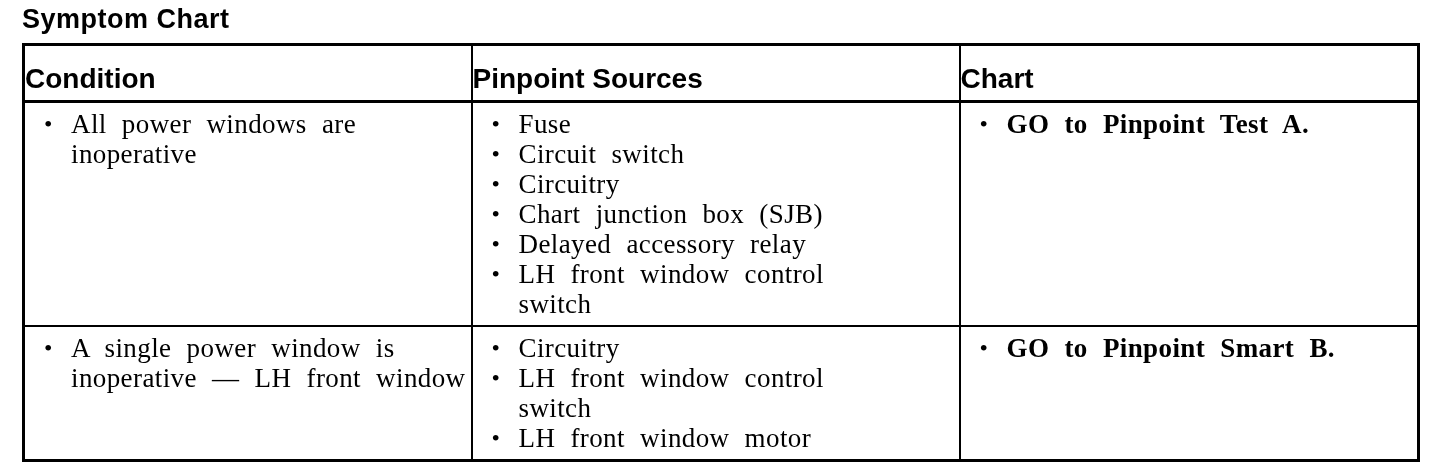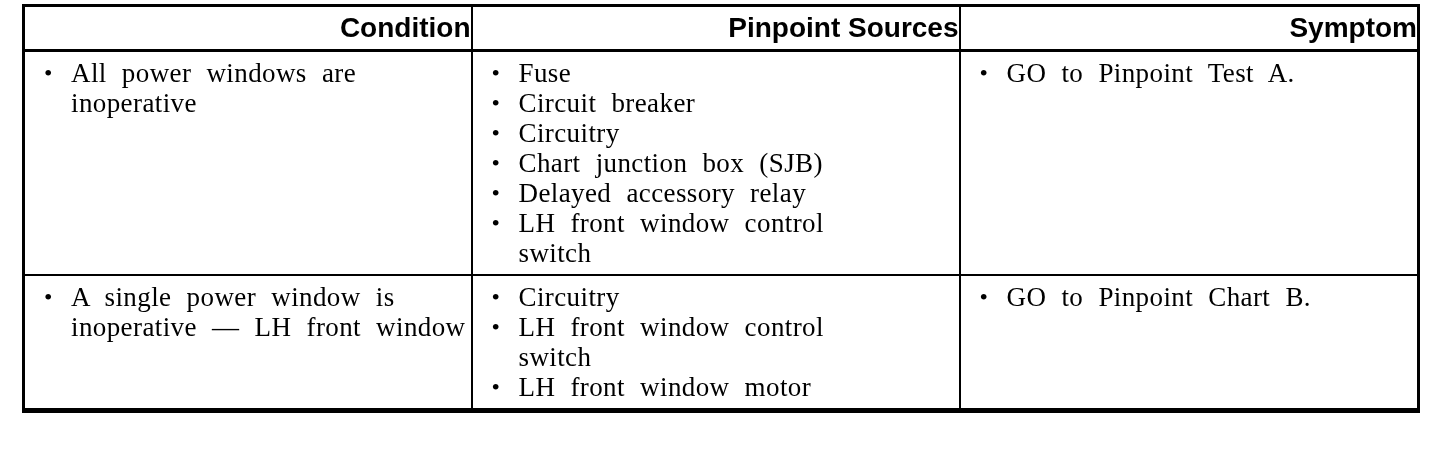--- a/index.html
+++ b/index.html
@@ -31,24 +31,24 @@
     width: 1395px;
     border: 3px solid #000000;
     border-bottom-width: 5px;
     background: #ffffff;
   }
   table.symptom-chart th {
     font-family: "Liberation Sans", sans-serif;
     font-weight: bold;
     font-size: 28px;
     line-height: 33px;
-    text-align: right;
+    text-align: left;
     border: 2px solid #000000;
     border-bottom: 3px solid #000000;
-    padding: 4px 0 5px 0;
+    padding: 16px 0 5px 0;
   }
   table.symptom-chart td {
     border: 2px solid #000000;
     vertical-align: top;
     padding: 6px 0 6px 0;
   }
   ul.bullet-list {
     list-style: none;
     margin: 0;
     padding: 0;
@@ -64,60 +64,61 @@
     flex: 0 0 46px;
     box-sizing: border-box;
     padding-left: 19px;
     font-size: 24px;
   }
   .item-text {
     flex: 1;
   }
   td.col-condition .item-text { }
   td.col-sources   .item-text { padding-right: 60px; }
-  td.col-action    .item-text { padding-right: 5px; }
+  td.col-action    .item-text { padding-right: 5px; font-weight: bold; }
 </style>
 </head>
 <body>
 
 <div class="page">
 
+  <h1 class="doc-title">Symptom Chart</h1>
 
   <table class="symptom-chart">
     <colgroup>
       <col style="width:448px">
       <col style="width:488px">
       <col style="width:459px">
     </colgroup>
     <thead>
       <tr>
         <th>Condition</th>
         <th>Pinpoint Sources</th>
-        <th>Symptom</th>
+        <th>Chart</th>
       </tr>
     </thead>
     <tbody>
       <tr>
         <td class="col-condition">
           <ul class="bullet-list">
             <li>
               <span class="bullet">•</span>
               <span class="item-text">All power windows are inoperative</span>
             </li>
           </ul>
         </td>
         <td class="col-sources">
           <ul class="bullet-list">
             <li>
               <span class="bullet">•</span>
               <span class="item-text">Fuse</span>
             </li>
             <li>
               <span class="bullet">•</span>
-              <span class="item-text">Circuit breaker</span>
+              <span class="item-text">Circuit switch</span>
             </li>
             <li>
               <span class="bullet">•</span>
               <span class="item-text">Circuitry</span>
             </li>
             <li>
               <span class="bullet">•</span>
               <span class="item-text">Chart junction box (SJB)</span>
             </li>
             <li>
@@ -161,21 +162,21 @@
             <li>
               <span class="bullet">•</span>
               <span class="item-text">LH front window motor</span>
             </li>
           </ul>
         </td>
         <td class="col-action">
           <ul class="bullet-list">
             <li>
               <span class="bullet">•</span>
-              <span class="item-text">GO to Pinpoint Chart B.</span>
+              <span class="item-text">GO to Pinpoint Smart B.</span>
             </li>
           </ul>
         </td>
       </tr>
     </tbody>
   </table>
 
 </div>
 
 </body></html>

